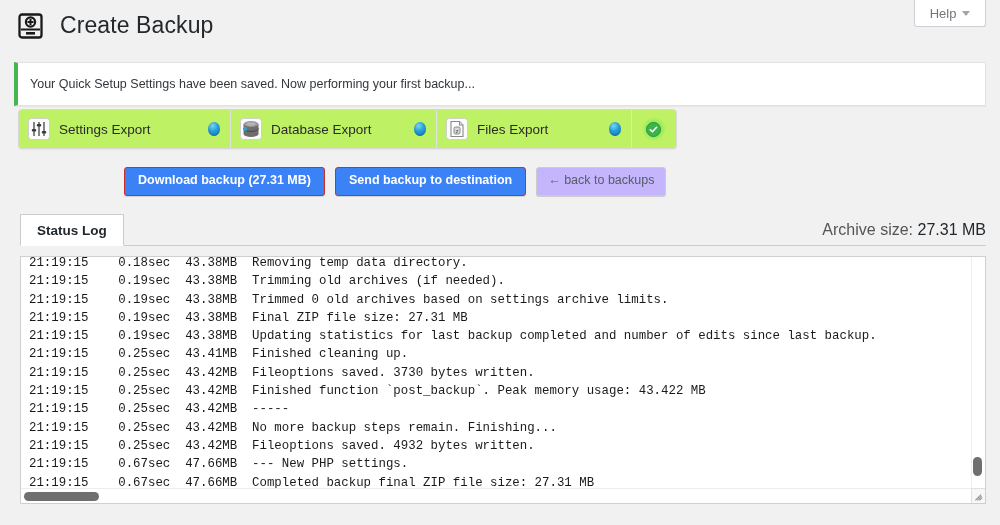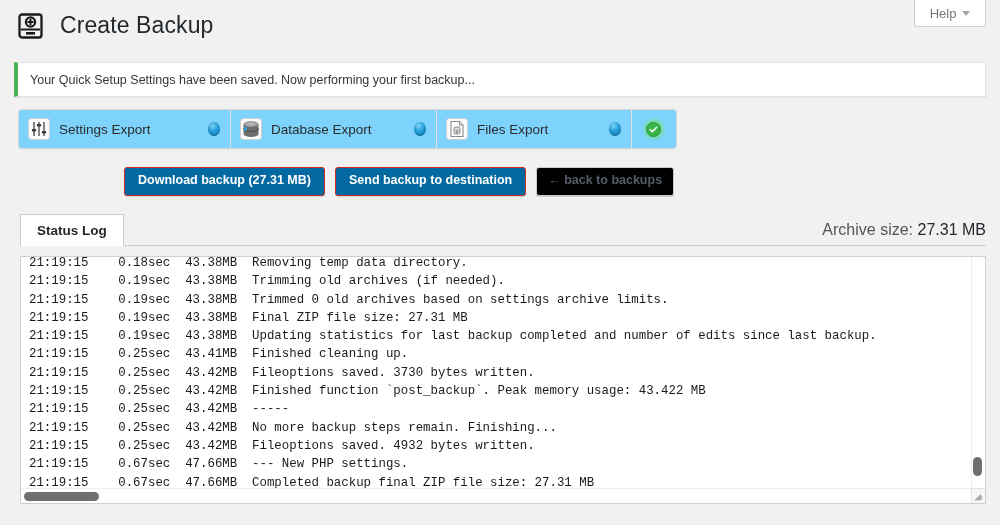--- a/index.html
+++ b/index.html
@@ -33,35 +33,35 @@
   .page-head {
     position: absolute; left: 18px; top: 12px;
     display: flex; align-items: center; gap: 17px;
   }
   .head-icon { width: 25px; height: 26px; flex: none; }
   .page-title { font-size: 23px; font-weight: 400; letter-spacing: .1px; color: #23282d; }
 
   
   .notice {
     position: absolute; left: 14px; top: 62px;
-    width: 972px; height: 35px;
+    width: 972px; height: 44px;
     background: #fff;
     border: 1px solid #e2e2e2;
     border-left: 4px solid #46b450;
     display: flex; align-items: center;
     padding-left: 12px;
     box-shadow: 0 1px 1px rgba(0,0,0,.04);
   }
   .notice p { font-size: 12.5px; color: #32373c; }
 
   
   .steps {
     position: absolute; left: 18px; top: 109px;
     height: 40px;
-    background: #7dd3fc;
+    background: #bef264;
     border: 1px solid #d8d8d8;
     border-radius: 4px;
     display: flex;
     box-shadow: 0 1px 1px rgba(0,0,0,.05);
   }
   .step {
     display: flex; align-items: center;
     padding: 0 10px 0 9px;
     gap: 9px;
     border-right: 1px solid #e0e0e0;
@@ -105,30 +105,30 @@
   .btn {
     font-family: "Liberation Sans", sans-serif;
     font-size: 12.5px; font-weight: bold;
     padding: 6px 13px 7px;
     border-radius: 3px;
     cursor: pointer;
     line-height: 1.1;
     white-space: nowrap;
   }
   .btn-red {
-    background: #0369a1;
+    background: #3b82f6;
     border: 1px solid #d02c21;
     color: #fff;
     box-shadow: 0 1px 0 rgba(0,0,0,.12);
   }
   .btn-plain {
-    background: #000000;
+    background: #c4b5fd;
     border: 1px solid #cccccc;
     color: #555d66;
-    font-weight: bold;
+    font-weight: normal;
     font-size: 12.5px;
     padding: 6px 11px 7px;
     box-shadow: 0 1px 0 #cccccc;
   }
 
   
   .tabrow {
     position: absolute; left: 20px; top: 214px;
     width: 966px; height: 32px;
     border-bottom: 1px solid #cccccc;

